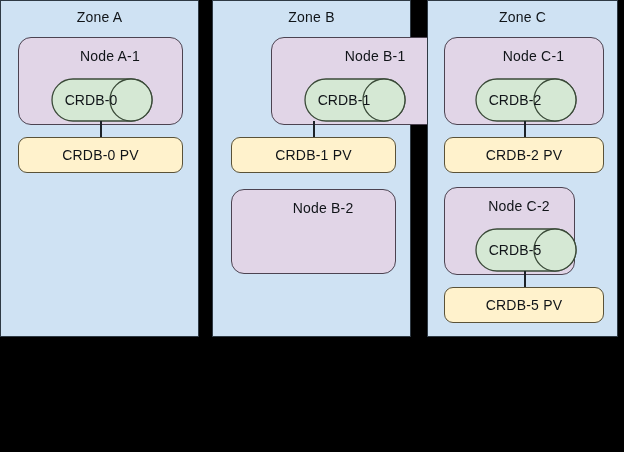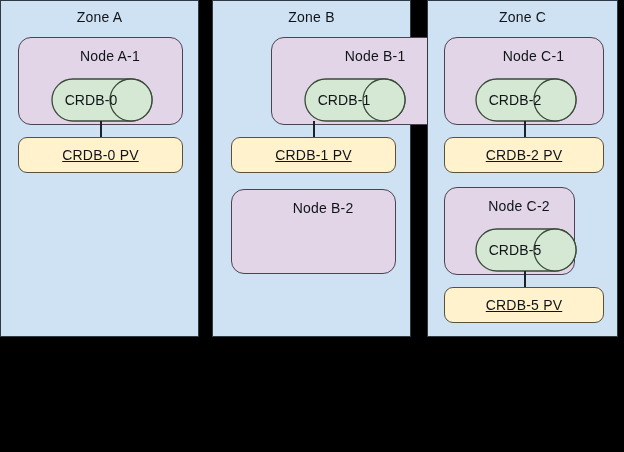--- a/index.html
+++ b/index.html
@@ -60,21 +60,20 @@
     border-radius: 9px;
     box-sizing: border-box;
     display: flex;
     align-items: center;
     justify-content: center;
   }
   .pv-label {
     font-size: 14px;
     color: #101418;
     letter-spacing: 0.2px;
-    text-decoration: underline;
   }
   .connector {
     position: absolute;
     width: 1.6px;
     background: #1d2228;
   }
   
   .cyl {
     position: absolute;
   }

